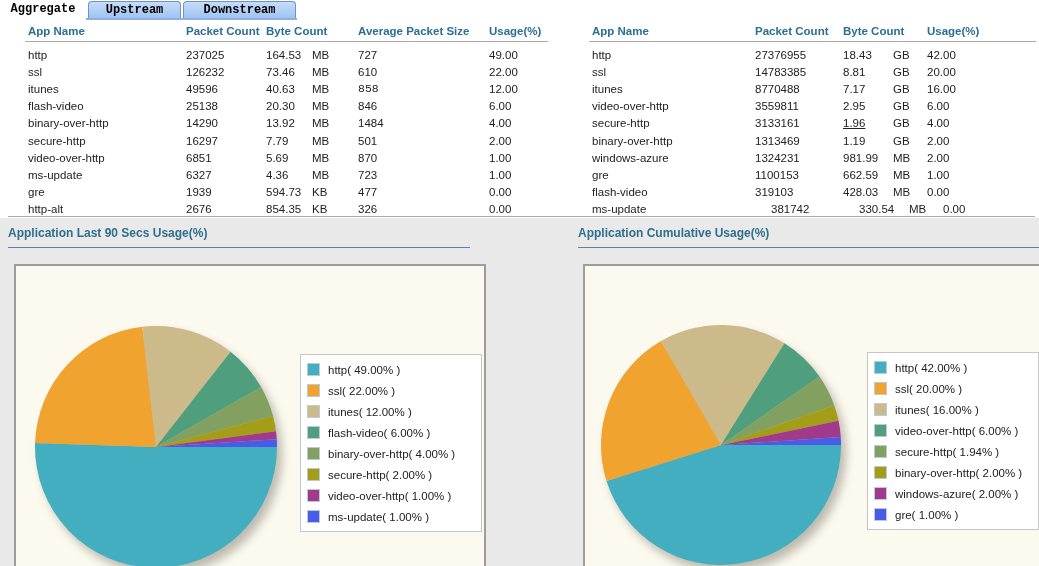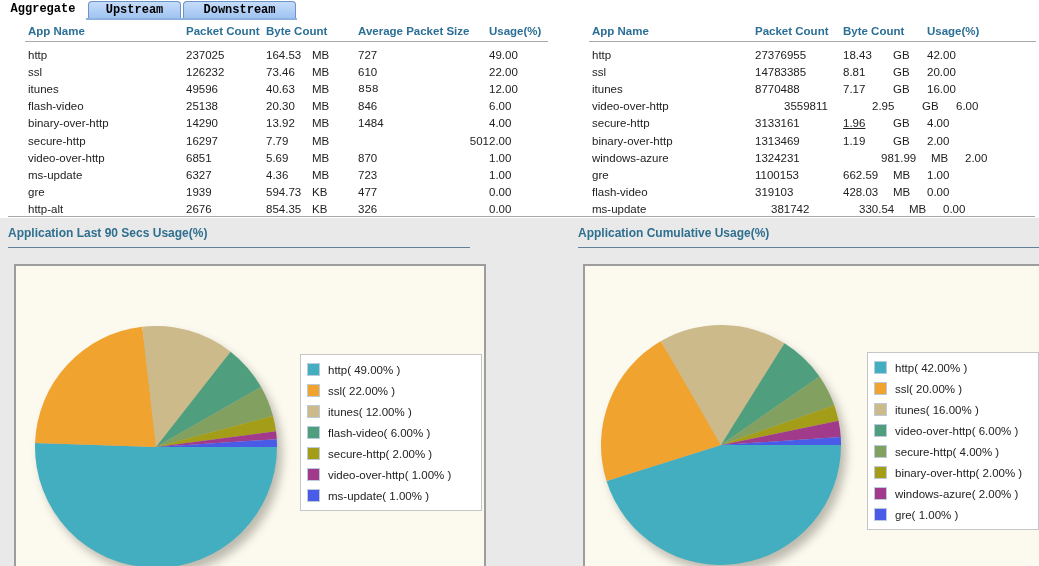--- a/index.html
+++ b/index.html
@@ -102,21 +102,21 @@
         <div class="cell" style="width: 158px;">binary-over-http</div>
         <div class="cell" style="width: 80px;">14290</div>
         <div class="cell" style="width: 92px;"><span class="byteval" style="width: 46px;">13.92</span><span>MB</span></div>
         <div class="cell" style="width: 131px;">1484</div>
         <div class="cell" style="width: 56px;">4.00</div>
       </div>
       <div class="trow">
         <div class="cell" style="width: 158px;">secure-http</div>
         <div class="cell" style="width: 80px;">16297</div>
         <div class="cell" style="width: 92px;"><span class="byteval" style="width: 46px;">7.79</span><span>MB</span></div>
-        <div class="cell" style="width: 131px; text-align: right;">501</div>
+        <div class="cell" style="width: 131px;">501</div>
         <div class="cell" style="width: 56px;">2.00</div>
       </div>
       <div class="trow">
         <div class="cell" style="width: 158px;">video-over-http</div>
         <div class="cell" style="width: 80px;">6851</div>
         <div class="cell" style="width: 92px;"><span class="byteval" style="width: 46px;">5.69</span><span>MB</span></div>
         <div class="cell" style="width: 131px;">870</div>
         <div class="cell" style="width: 56px;">1.00</div>
       </div>
       <div class="trow">
@@ -163,40 +163,40 @@
         <div class="cell" style="width: 80px;">20.00</div>
       </div>
       <div class="trow">
         <div class="cell" style="width: 163px;">itunes</div>
         <div class="cell" style="width: 88px;">8770488</div>
         <div class="cell" style="width: 84px;"><span class="byteval" style="width: 50px;">7.17</span><span>GB</span></div>
         <div class="cell" style="width: 80px;">16.00</div>
       </div>
       <div class="trow">
         <div class="cell" style="width: 163px;">video-over-http</div>
-        <div class="cell" style="width: 88px; margin-left: 29px;">3559811</div>
+        <div class="cell" style="width: 88px;">3559811</div>
         <div class="cell" style="width: 84px;"><span class="byteval" style="width: 50px;">2.95</span><span>GB</span></div>
         <div class="cell" style="width: 80px;">6.00</div>
       </div>
       <div class="trow">
         <div class="cell" style="width: 163px;">secure-http</div>
         <div class="cell" style="width: 88px;">3133161</div>
         <div class="cell" style="width: 84px;"><span class="byteval" style="width: 50px; text-decoration: underline;">1.96</span><span>GB</span></div>
         <div class="cell" style="width: 80px;">4.00</div>
       </div>
       <div class="trow">
         <div class="cell" style="width: 163px;">binary-over-http</div>
         <div class="cell" style="width: 88px;">1313469</div>
         <div class="cell" style="width: 84px;"><span class="byteval" style="width: 50px;">1.19</span><span>GB</span></div>
         <div class="cell" style="width: 80px;">2.00</div>
       </div>
       <div class="trow">
         <div class="cell" style="width: 163px;">windows-azure</div>
         <div class="cell" style="width: 88px;">1324231</div>
-        <div class="cell" style="width: 84px; margin-left: 38px;"><span class="byteval" style="width: 50px;">981.99</span><span>MB</span></div>
+        <div class="cell" style="width: 84px;"><span class="byteval" style="width: 50px;">981.99</span><span>MB</span></div>
         <div class="cell" style="width: 80px;">2.00</div>
       </div>
       <div class="trow">
         <div class="cell" style="width: 163px;">gre</div>
         <div class="cell" style="width: 88px;">1100153</div>
         <div class="cell" style="width: 84px;"><span class="byteval" style="width: 50px;">662.59</span><span>MB</span></div>
         <div class="cell" style="width: 80px;">1.00</div>
       </div>
       <div class="trow">
         <div class="cell" style="width: 163px;">flash-video</div>
@@ -246,20 +246,24 @@
           </div>
           <div class="legend-item">
             <span class="swatch" style="background: rgb(205, 186, 139);"></span>
             <span>itunes( 12.00% )</span>
           </div>
           <div class="legend-item">
             <span class="swatch" style="background: rgb(79, 159, 126);"></span>
             <span>flash-video( 6.00% )</span>
           </div>
           <div class="legend-item">
+            <span class="swatch" style="background: rgb(130, 160, 95);"></span>
+            <span>binary-over-http( 4.00% )</span>
+          </div>
+          <div class="legend-item">
             <span class="swatch" style="background: rgb(163, 157, 23);"></span>
             <span>secure-http( 2.00% )</span>
           </div>
           <div class="legend-item">
             <span class="swatch" style="background: rgb(162, 58, 140);"></span>
             <span>video-over-http( 1.00% )</span>
           </div>
           <div class="legend-item">
             <span class="swatch" style="background: rgb(74, 91, 232);"></span>
             <span>ms-update( 1.00% )</span>
@@ -292,21 +296,21 @@
           <div class="legend-item">
             <span class="swatch" style="background: rgb(205, 186, 139);"></span>
             <span>itunes( 16.00% )</span>
           </div>
           <div class="legend-item">
             <span class="swatch" style="background: rgb(79, 159, 126);"></span>
             <span>video-over-http( 6.00% )</span>
           </div>
           <div class="legend-item">
             <span class="swatch" style="background: rgb(130, 160, 95);"></span>
-            <span>secure-http( 4.00% )</span>
+            <span>secure-http( 1.94% )</span>
           </div>
           <div class="legend-item">
             <span class="swatch" style="background: rgb(163, 157, 23);"></span>
             <span>binary-over-http( 2.00% )</span>
           </div>
           <div class="legend-item">
             <span class="swatch" style="background: rgb(162, 58, 140);"></span>
             <span>windows-azure( 2.00% )</span>
           </div>
           <div class="legend-item">

